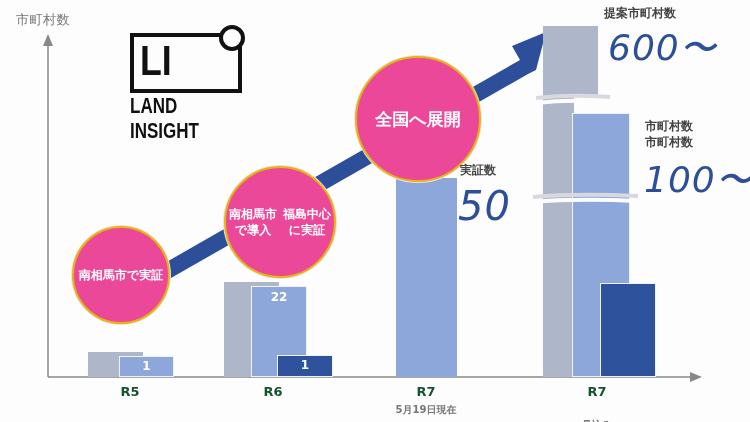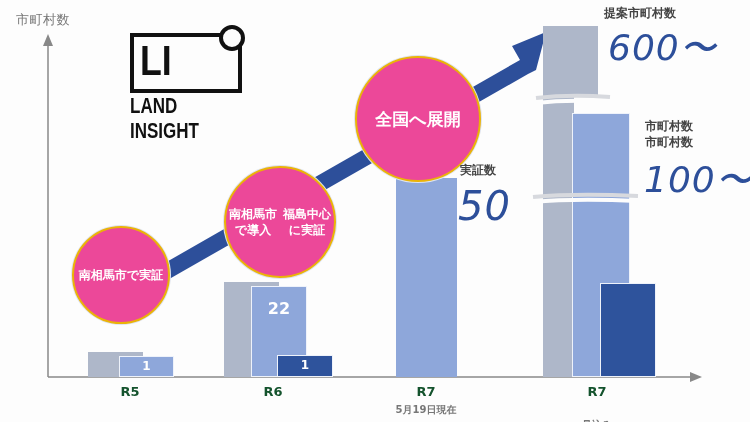--- a/index.html
+++ b/index.html
@@ -11,21 +11,21 @@
   }
   .abs { position: absolute; }
   .ylabel { left: 16px; top: 11px; font-size: 13px; color: #777; letter-spacing: 0.5px; }
   .xtick { font-size: 13px; color: #14532d; text-align: center; width: 80px; font-weight: bold; }
   .xsub { font-size: 10px; color: #777; text-align: center; width: 100px; font-weight: bold; }
   .bar { position: absolute; box-sizing: border-box; }
   .bar.gray { background: #aeb7c9; }
   .bar.light { background: #8ea7da; border: 1px solid #eef2fa; }
   .bar.dark { background: #2e539c; border: 1px solid #eef2fa; }
   .barlabel { position: absolute; color: #ffffff; font-size: 12px; text-align: center; font-weight: bold; }
-  .barlabel.big { font-size: 16px; margin-top: 9px; }
+  .barlabel.big { font-size: 12px; }
   .bubble {
     position: absolute; border-radius: 50%; background: #ec4899;
     border: 2px solid #eab308; box-shadow: 0 0 0 1px #dfe4ee;
     display: flex; align-items: center; justify-content: center;
     color: #fff; font-weight: bold; text-align: center; line-height: 1.35;
   }
   .ann-title { color: #444; font-size: 12px; font-weight: bold; }
   .ann-num { color: #2d4f9a; font-size: 36px; font-style: italic; font-family: "DejaVu Sans", sans-serif; letter-spacing: 1px; line-height: 1; }
   .logo-text { font-family: "Liberation Sans", sans-serif; font-weight: bold; font-size: 17px; letter-spacing: 0px; color: #111; transform: scaleY(1.25); transform-origin: left top; }
 </style>

